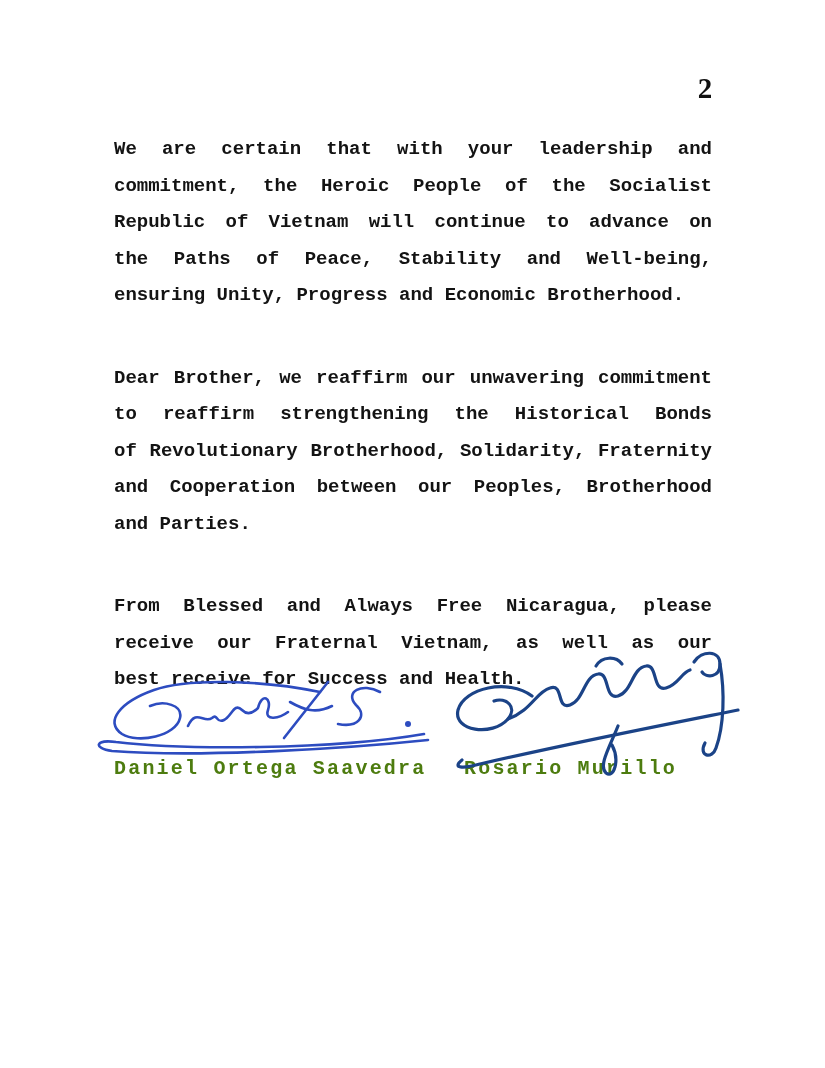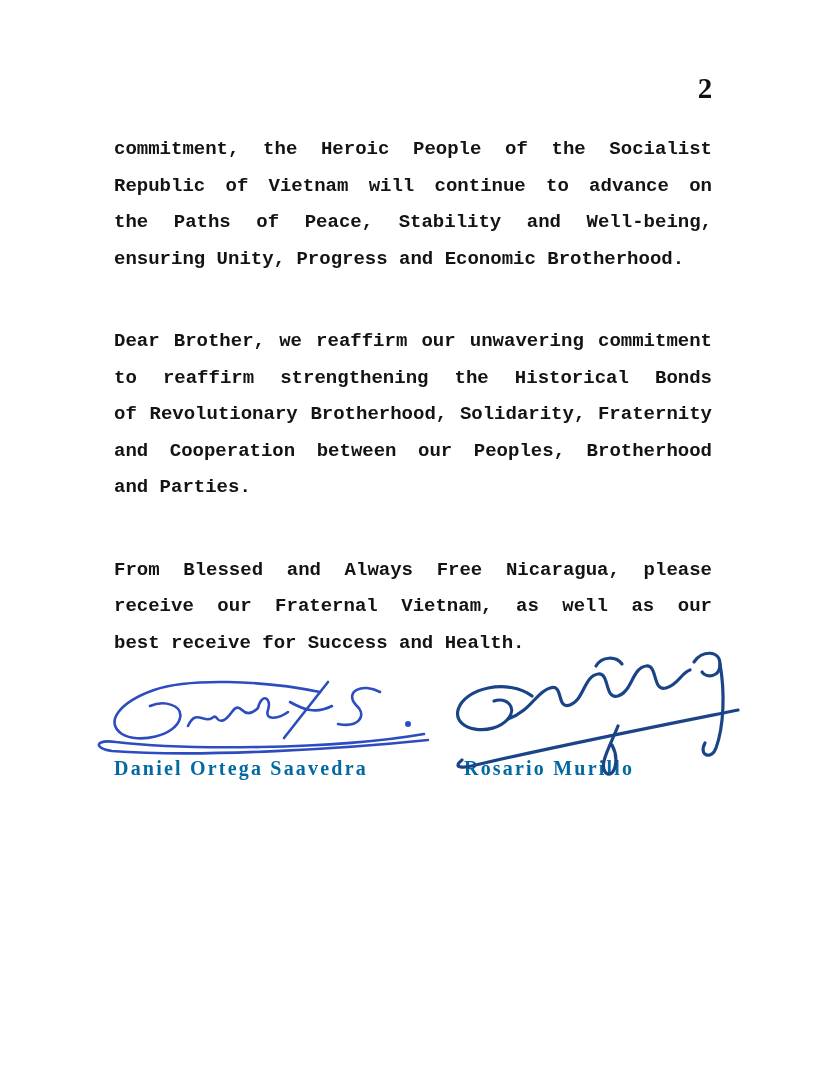--- a/index.html
+++ b/index.html
@@ -48,25 +48,25 @@
     white-space: nowrap0; 
   }
   .line.last {
     text-align: left;
     text-align-last: left;
   }
 
   .sig-name {
     position: absolute;
     top: 757px;
-    font-family: Liberation Serif, serif;
+    font-family: Liberation Mono, monospace;
     font-weight: 700;
     font-size: 20px;
     letter-spacing: 2.2px;
-    color: #0369a1;
+    color: #4d7c0f;
     white-space: nowrap;
     z-index: 1;
   }
   .sig-name.left  { left: 114px; }
   .sig-name.right { left: 464px; }
 
   .signature-svg {
     position: absolute;
     z-index: 2;
     pointer-events: none;
@@ -77,20 +77,21 @@
 </head>
 <body>
 
 <div class="page">
 
   <div class="page-number">2</div>
 
   <div class="body-text">
 
     <div class="paragraph">
+      <div class="line">We are certain that with your leadership and</div>
       <div class="line">commitment, the Heroic People of the Socialist</div>
       <div class="line">Republic of Vietnam will continue to advance on</div>
       <div class="line">the Paths of Peace, Stability and Well-being,</div>
       <div class="line last">ensuring Unity, Progress and Economic Brotherhood.</div>
     </div>
 
     <div class="paragraph">
       <div class="line">Dear Brother, we reaffirm our unwavering commitment</div>
       <div class="line">to reaffirm strengthening the Historical Bonds</div>
       <div class="line">of Revolutionary Brotherhood, Solidarity, Fraternity</div>

